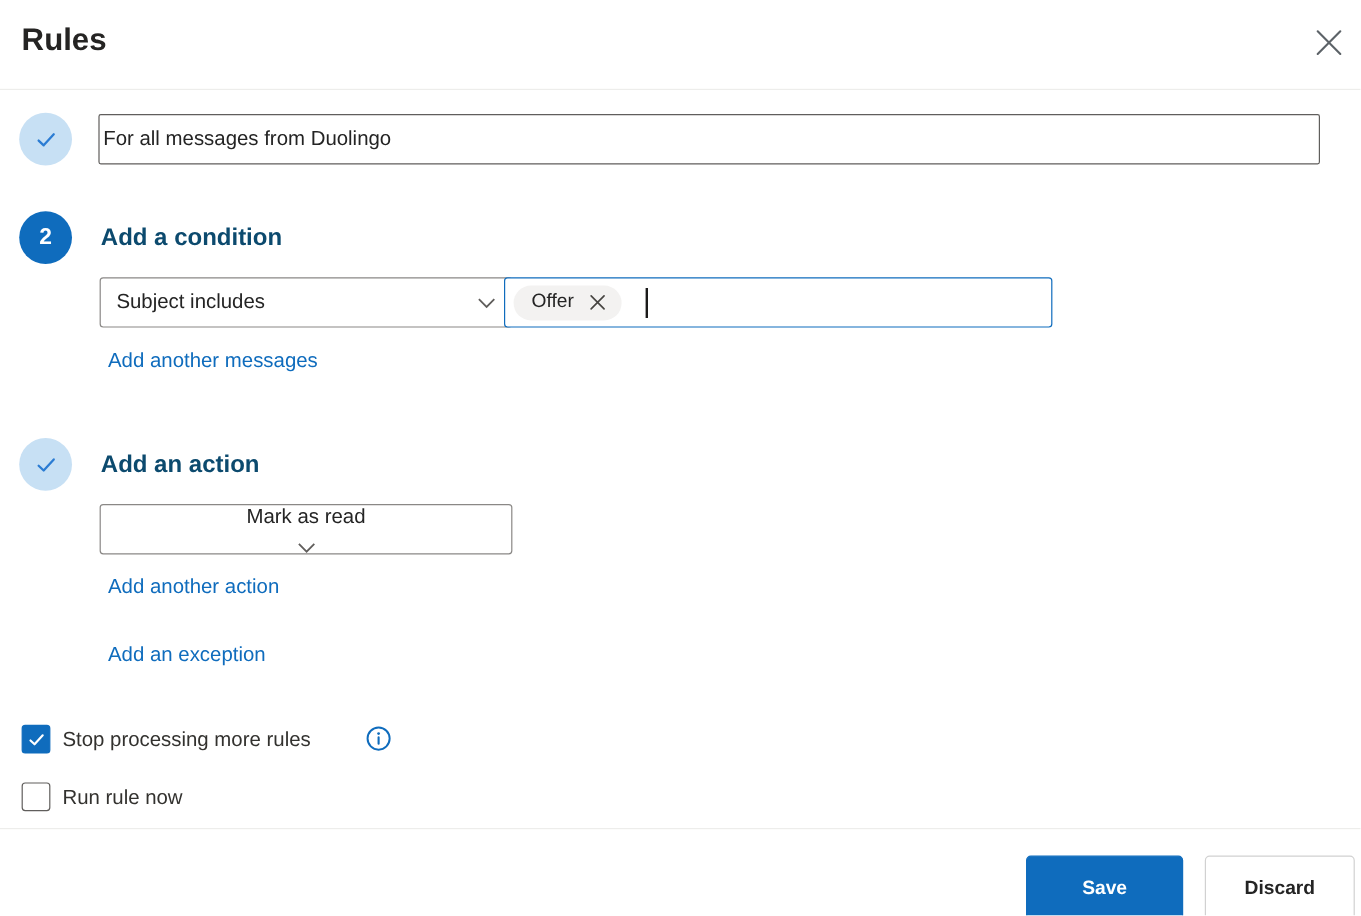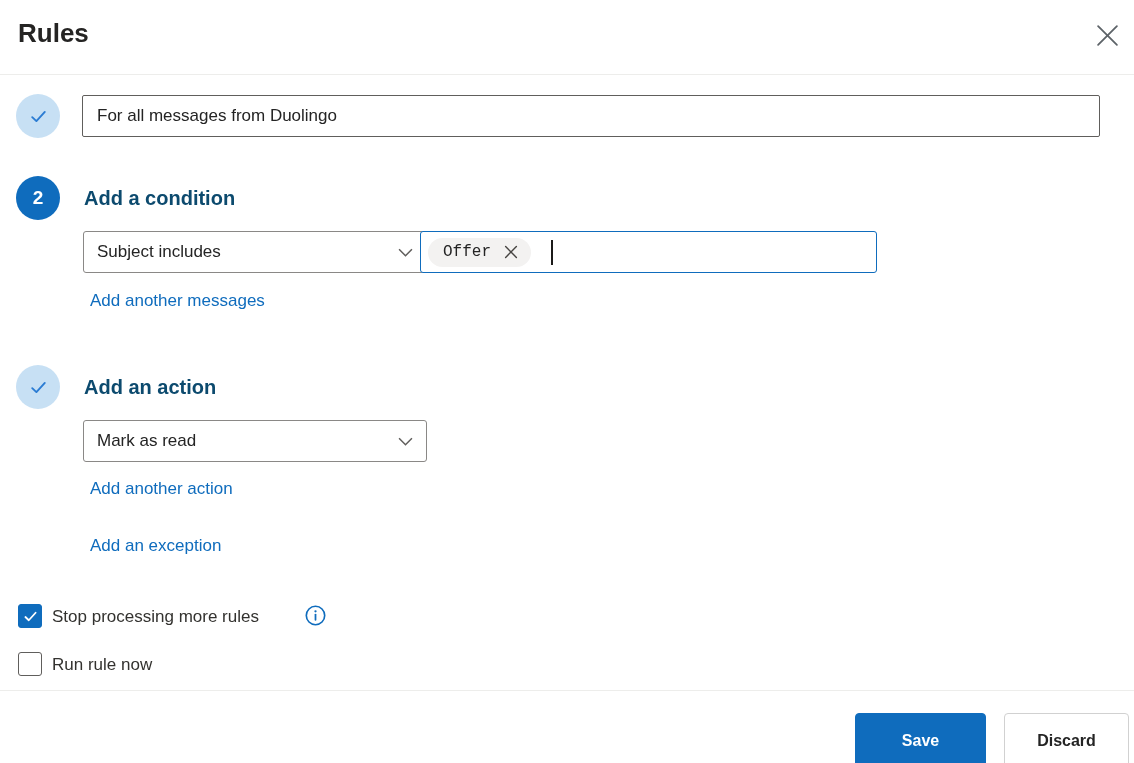--- a/index.html
+++ b/index.html
@@ -16,32 +16,32 @@
   .divider-top{top:74px;}
   .divider-bottom{top:690px;}
 
   .step-circle{position:absolute;width:44px;height:44px;border-radius:50%;display:flex;align-items:center;justify-content:center;}
   .step-light{background:var(--accent-light);}
   .step-solid{background:var(--accent);color:#fff;font-size:19px;font-weight:600;}
   .circle-1{left:16px;top:94px;}
   .circle-2{left:16px;top:176px;}
   .circle-3{left:16px;top:365px;}
 
-  .name-input{position:absolute;left:82px;top:95px;width:1018px;height:42px;box-sizing:border-box;border:1px solid #605e5c;border-radius:2px;padding:0 14px;font-size:17px;color:#242424;font-family:"Liberation Sans",sans-serif;outline:none;background:#fff;}
+  .name-input{position:absolute;left:82px;top:95px;width:1018px;height:42px;box-sizing:border-box;border:1px solid #605e5c;border-radius:2px;padding:0 3px;font-size:17px;color:#242424;font-family:"Liberation Sans",sans-serif;outline:none;background:#fff;}
 
   .section-heading{position:absolute;left:84px;margin:0;font-size:20px;font-weight:600;color:#0c4a6e;line-height:27px;}
   .heading-condition{top:185px;}
   .heading-action{top:374px;}
 
   .dropdown{position:absolute;left:83px;width:344px;height:42px;box-sizing:border-box;border:1px solid #8a8886;border-radius:3px;background:#fff;display:flex;align-items:center;justify-content:space-between;padding:0 13px;font-size:17px;color:#242424;cursor:pointer;}
   .dropdown-condition{top:231px;}
-  .dropdown-action{top:420px;}
+  .dropdown-action{top:420px;flex-direction:column;}
 
   .tag-input{position:absolute;left:420px;top:231px;width:457px;height:42px;box-sizing:border-box;border:1.5px solid var(--accent);border-radius:3px;background:#fff;display:flex;align-items:center;padding:0 7px;cursor:text;}
-  .chip{display:inline-flex;align-items:center;height:29px;background:#f3f2f1;border-radius:15px;padding:0 13px 0 15px;font-size:16px;color:#242424;gap:13px;font-family:Liberation Mono, monospace;}
+  .chip{display:inline-flex;align-items:center;height:29px;background:#f3f2f1;border-radius:15px;padding:0 13px 0 15px;font-size:16px;color:#242424;gap:13px;}
   .chip-remove{display:inline-flex;align-items:center;justify-content:center;background:none;border:none;padding:0;cursor:pointer;}
   .caret{width:1.5px;height:25px;background:#1b1a19;margin-left:20px;}
 
   .link{position:absolute;left:90px;font-size:17px;color:var(--accent);cursor:pointer;text-decoration:none;line-height:21px;}
   .link-add-condition{top:290px;}
   .link-add-action{top:478px;}
   .link-add-exception{top:535px;}
 
   .checkbox{position:absolute;left:18px;width:24px;height:24px;box-sizing:border-box;border-radius:3px;border:1px solid #605e5c;background:#fff;display:flex;align-items:center;justify-content:center;cursor:pointer;}
   .checkbox svg{display:none;}

